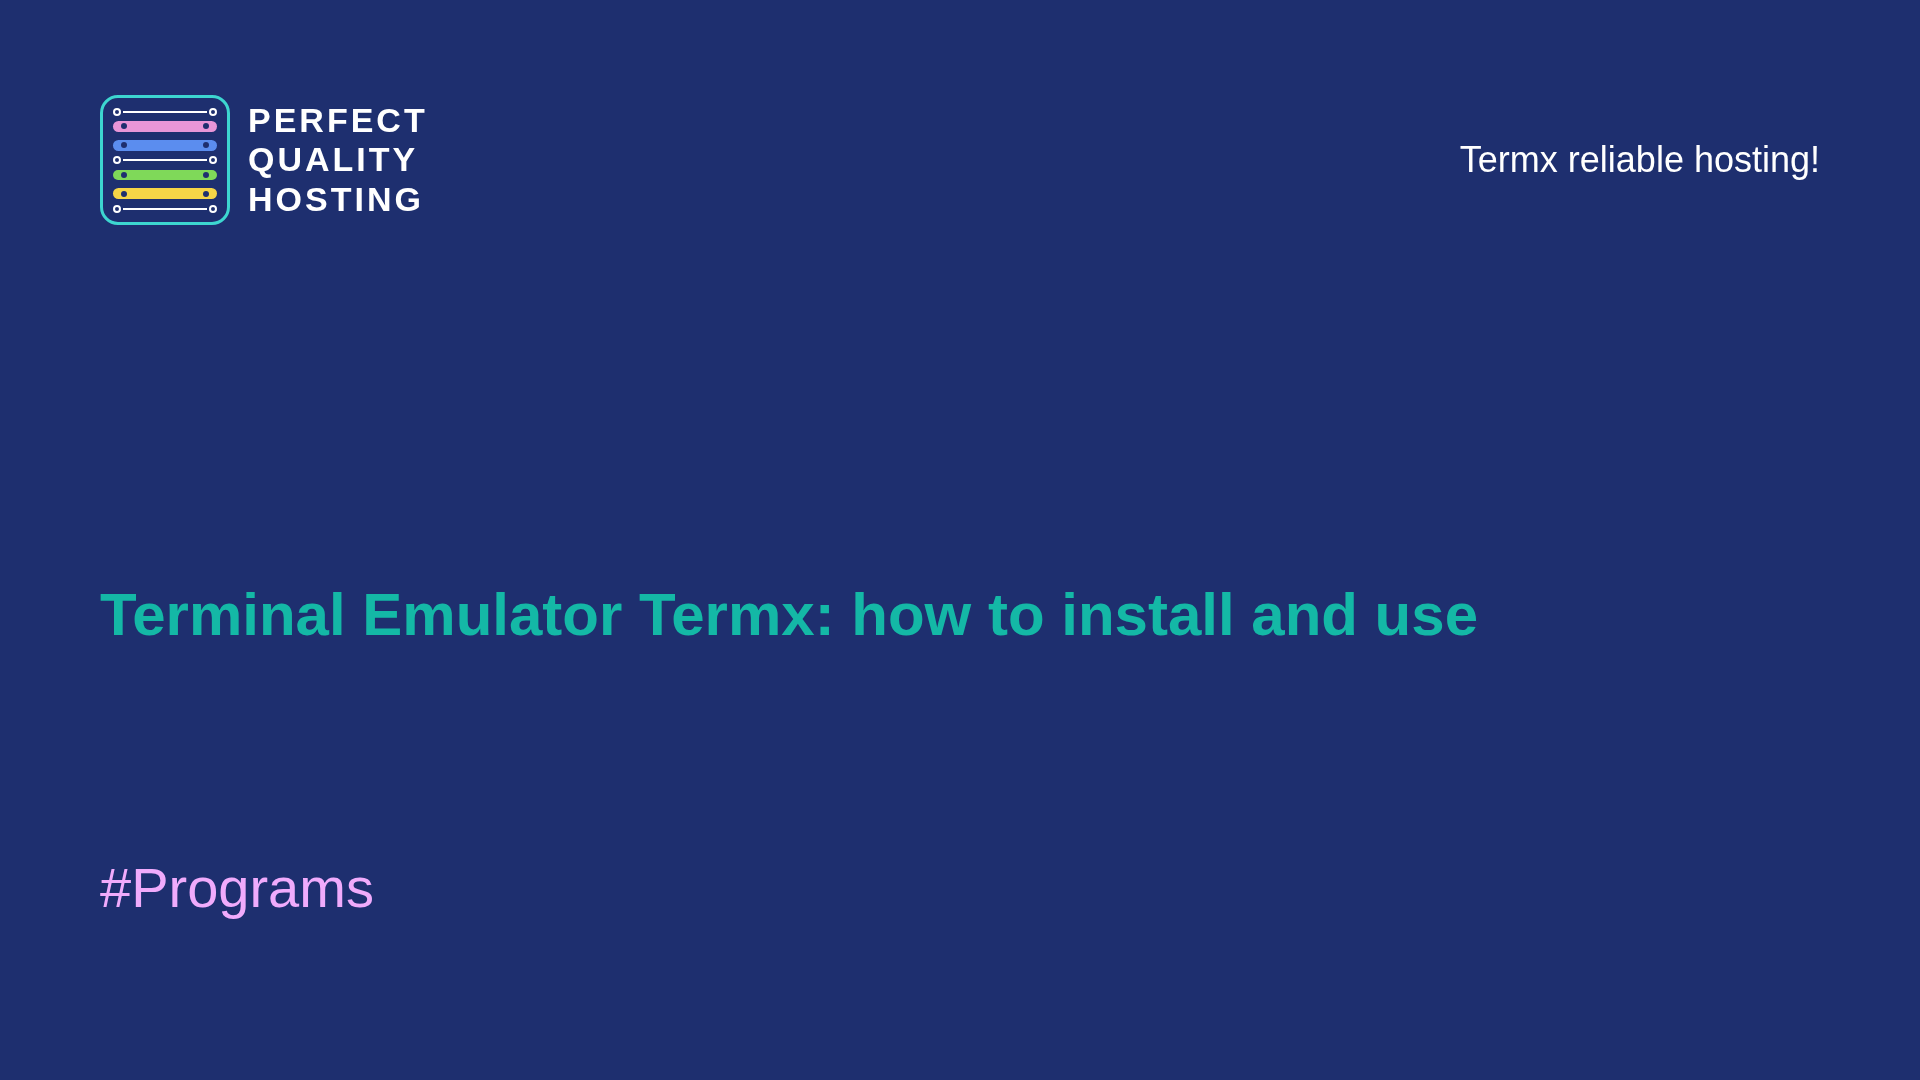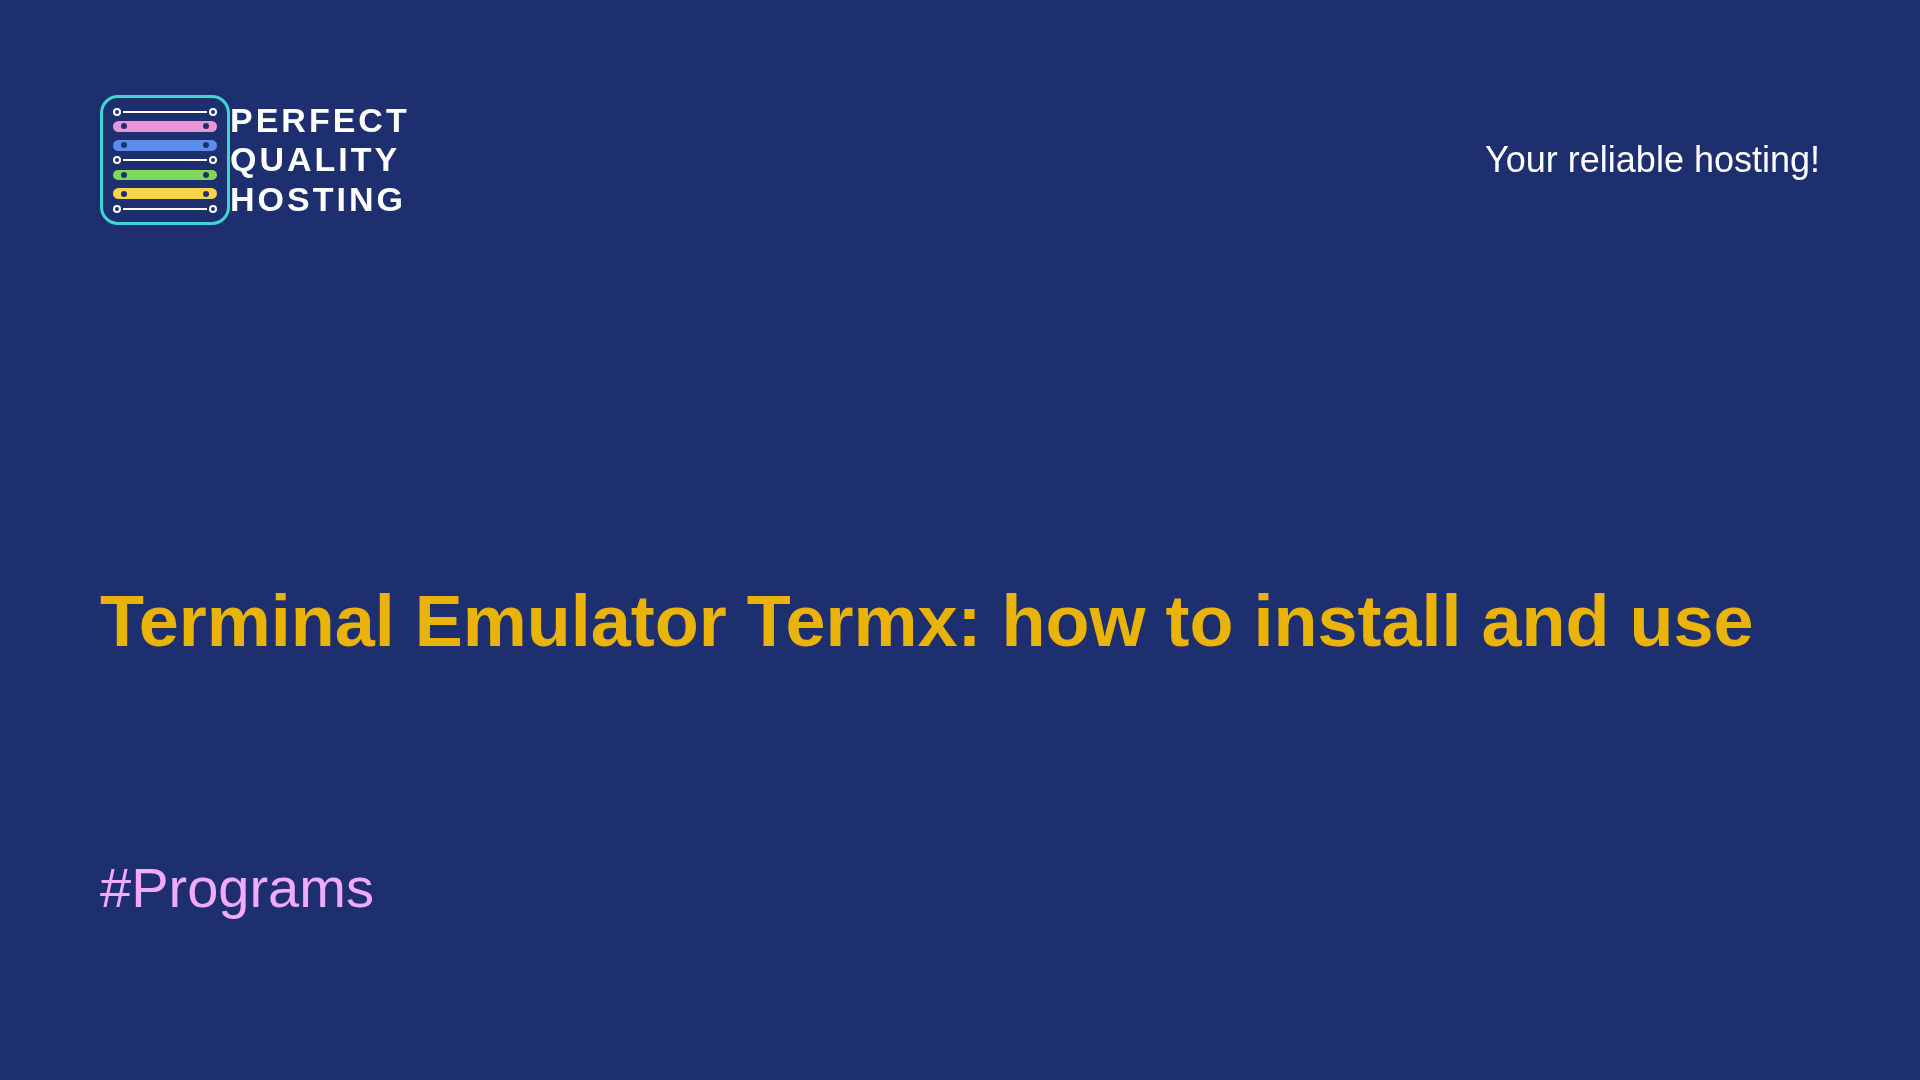--- a/index.html
+++ b/index.html
@@ -20,20 +20,21 @@
     top: 95px;
     left: 100px;
     right: 100px;
     display: flex;
     justify-content: space-between;
     align-items: center;
   }
   .logo-container {
     display: flex;
     align-items: center;
+    gap: 18px;
   }
   .logo-icon {
     width: 130px;
     height: 130px;
     border: 3px solid #3dd6d0;
     border-radius: 18px;
     background-color: #1e2f6f;
     display: flex;
     flex-direction: column;
     justify-content: center;
@@ -100,22 +101,22 @@
   .tagline {
     color: #ffffff;
     font-size: 36px;
     font-weight: 400;
   }
   .title {
     position: absolute;
     top: 580px;
     left: 100px;
     right: 100px;
-    color: #eab308;
-    font-size: 72px;
+    color: #14b8a6;
+    font-size: 60px;
     font-weight: 900;
     line-height: 1.15;
     font-family: 'Arial Black', Arial, sans-serif;
   }
   .hashtag {
     position: absolute;
     top: 855px;
     left: 100px;
     color: #f0abfc;
     font-size: 56px;
@@ -147,18 +148,18 @@
         <div class="connector-line"></div>
         <div class="connector-dot"></div>
       </div>
     </div>
     <div class="logo-text">
       <div>PERFECT</div>
       <div>QUALITY</div>
       <div>HOSTING</div>
     </div>
   </div>
-  <div class="tagline">Your reliable hosting!</div>
+  <div class="tagline">Termx reliable hosting!</div>
 </div>
 
 <div class="title">Terminal Emulator Termx: how to install and use</div>
 
 <div class="hashtag">#Programs</div>
 
 </body></html>

